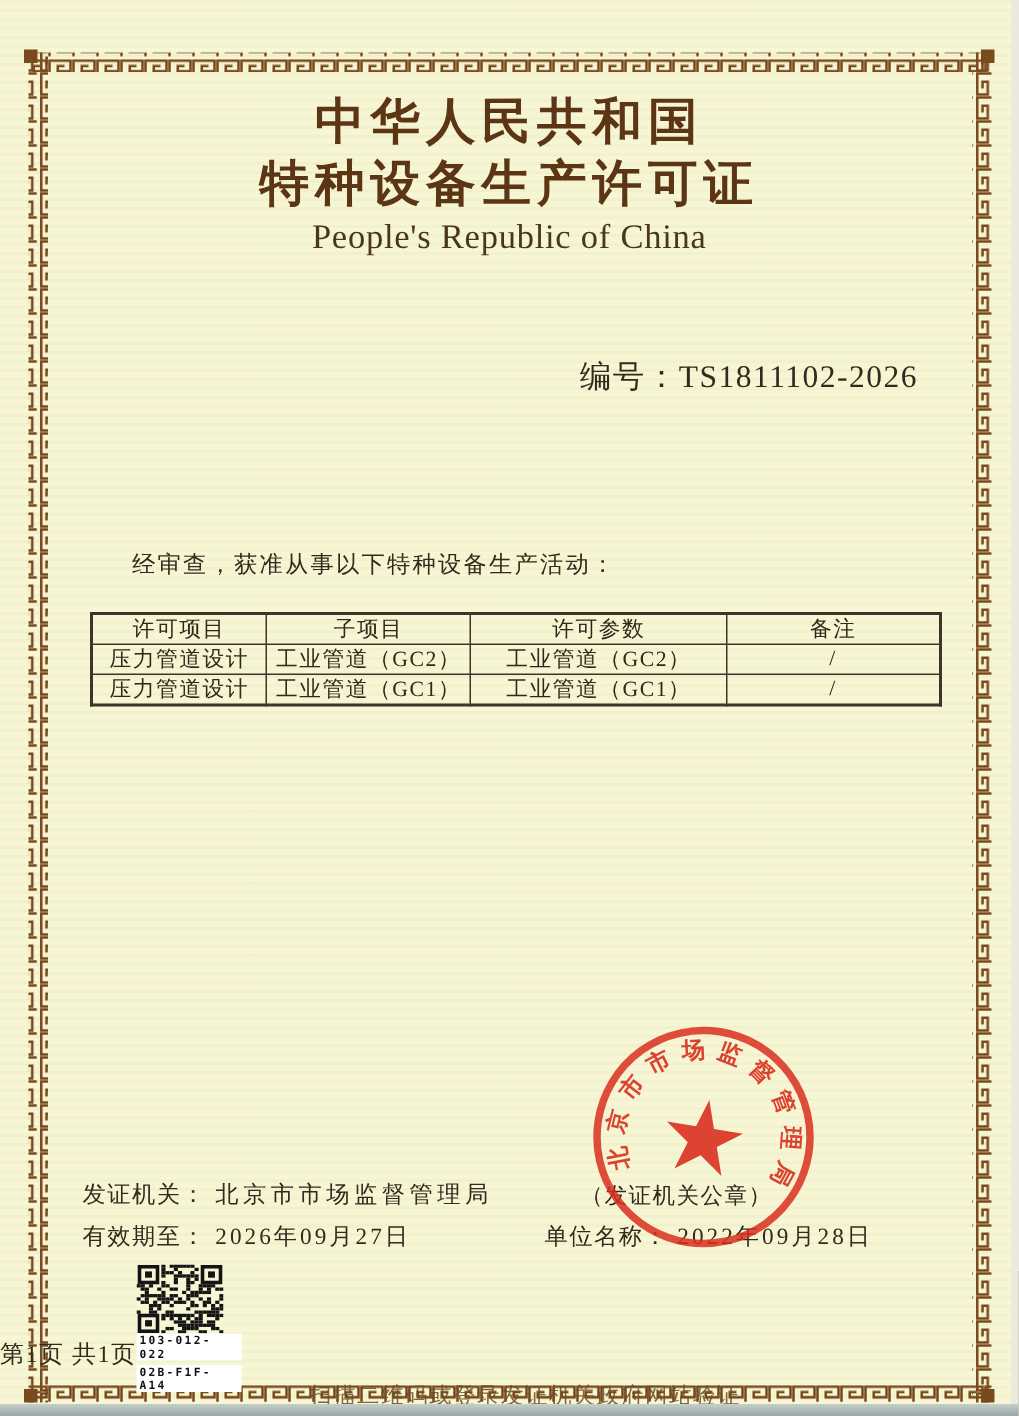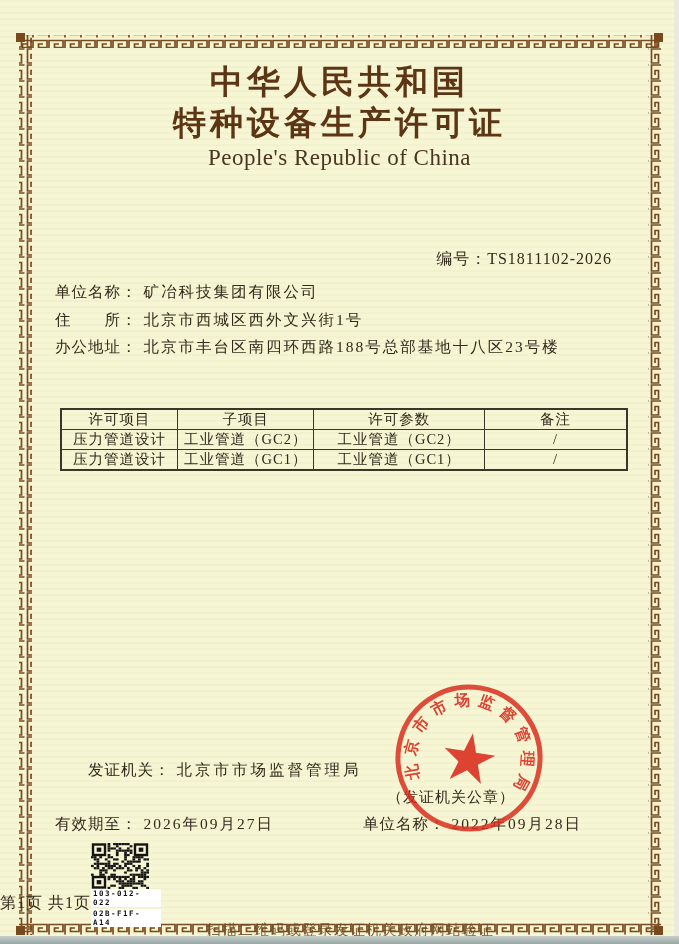--- a/index.html
+++ b/index.html
@@ -8,39 +8,39 @@
     position:relative;width:679px;height:944px;
     background:#f7f6d3;
     background-image:repeating-linear-gradient(to bottom, rgba(120,110,40,.035) 0 2px, rgba(255,255,255,.03) 2px 6px);
     font-family:"Liberation Serif","DejaVu Serif",serif;
     color:#33291c;
   }
   .border-frame{position:absolute;left:0;top:0;z-index:1;pointer-events:none;}
   .title-block{position:absolute;left:0;top:62px;width:679px;text-align:center;z-index:2;}
   .t-cn{font-size:33px;font-weight:bold;color:#5c3514;letter-spacing:4px;line-height:41px;}
   .t-en{font-size:23px;color:#4a3520;letter-spacing:.5px;line-height:27px;}
-  .license-no{position:absolute;top:237px;right:67px;font-size:16px;letter-spacing:1px;z-index:2;margin-top:12px;}
+  .license-no{position:absolute;top:237px;right:67px;font-size:21px;letter-spacing:1px;z-index:2;}
   .info-block{position:absolute;left:55px;top:281px;z-index:2;font-size:15.5px;}
   .info-row{height:27.5px;line-height:22px;white-space:nowrap;}
   .info-label{letter-spacing:1px;}
   .info-value{margin-left:6px;letter-spacing:2px;}
   .statement{position:absolute;left:88px;top:366px;font-size:15.5px;letter-spacing:1.5px;z-index:2;}
   table.scope{
     position:absolute;left:60px;top:408px;width:568px;z-index:2;
     border-collapse:collapse;table-layout:fixed;
   }
   table.scope th,table.scope td{
     border:1.4px solid #3c362a;text-align:center;font-weight:normal;
     font-size:14.5px;height:19px;padding:0;letter-spacing:1px;color:#2f281c;
   }
   table.scope{border:2px solid #3c362a;}
   .seal{position:absolute;left:392px;top:681px;z-index:4;transform:rotate(9deg);opacity:.93;}
   .f-label{letter-spacing:1px;}
   .f-row{position:absolute;font-size:15.5px;z-index:2;white-space:nowrap;}
-  .authority-row{left:55px;top:760px;margin-left:33px;}
+  .authority-row{left:55px;top:786px;}
   .authority-row .info-value{letter-spacing:3px;}
   .seal-note{position:absolute;left:387px;top:788px;font-size:15px;letter-spacing:1px;z-index:2;}
   .valid-row{left:55px;top:814px;}
   .issue-row{left:363px;top:814px;}
   .qr-block{position:absolute;left:51px;top:843px;z-index:3;width:70px;padding-left:40px;}
   .qr-code{display:block;}
   .qr-line{display:inline-block;background:#fff;color:#111;
     font-family:"DejaVu Sans Mono","Liberation Mono",monospace;
     font-size:7.5px;font-weight:bold;letter-spacing:1.5px;line-height:9px;padding:0 2px;}
   .page-info{position:absolute;left:0;top:893px;width:637px;text-align:left;
@@ -78,32 +78,22 @@
   <div class="title-block">
     <div class="t-cn">中华人民共和国</div>
     <div class="t-cn">特种设备生产许可证</div>
     <div class="t-en">People's Republic of China</div>
   </div>
 
   <div class="license-no">
     <span>编号：</span><span>TS1811102-2026</span>
   </div>
 
-  <div class="info-block">
-    <div class="info-row">
-      <span class="info-label">单位名称：</span><span class="info-value">矿冶科技集团有限公司</span>
-    </div>
-    <div class="info-row">
-      <span class="info-label">住　　所：</span><span class="info-value">北京市西城区西外文兴街1号</span>
-    </div>
-    <div class="info-row">
-      <span class="info-label">办公地址：</span><span class="info-value">北京市丰台区南四环西路188号总部基地十八区23号楼</span>
-    </div>
-  </div>
-
+
+  <div class="statement">经审查，获准从事以下特种设备生产活动：</div>
 
   <table class="scope">
     <colgroup>
       <col style="width:20.6%">
         <col style="width:24.1%">
         <col style="width:30.1%">
         <col style="width:25.2%">
     </colgroup>
     <thead>
       <tr>

